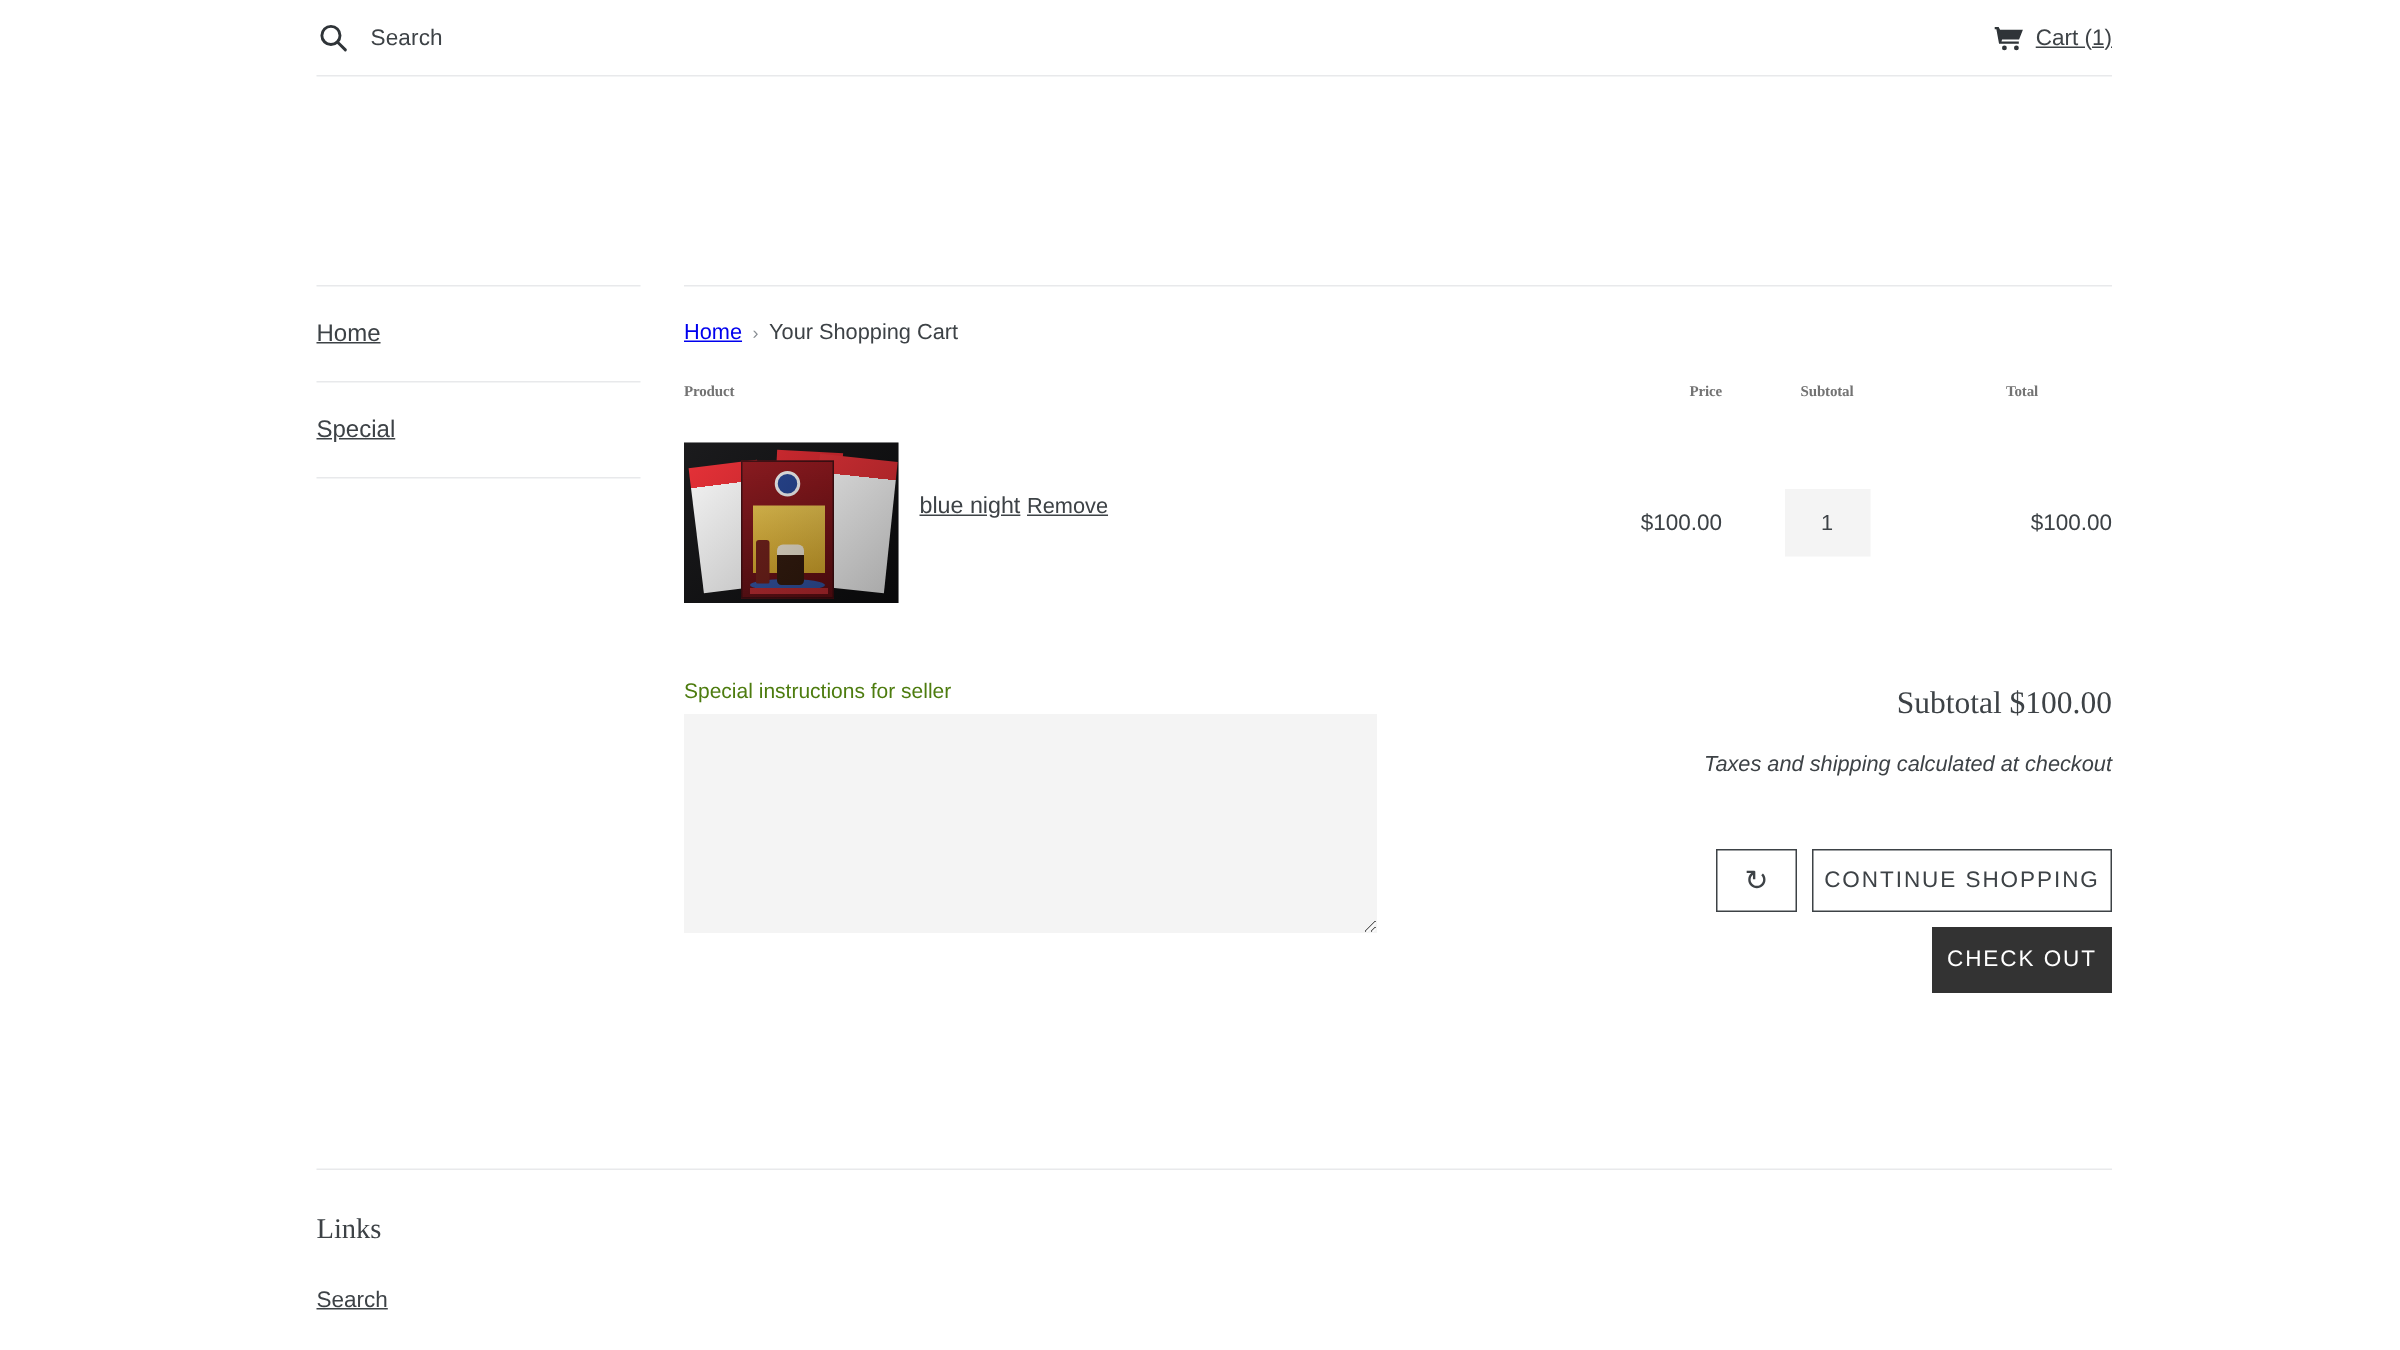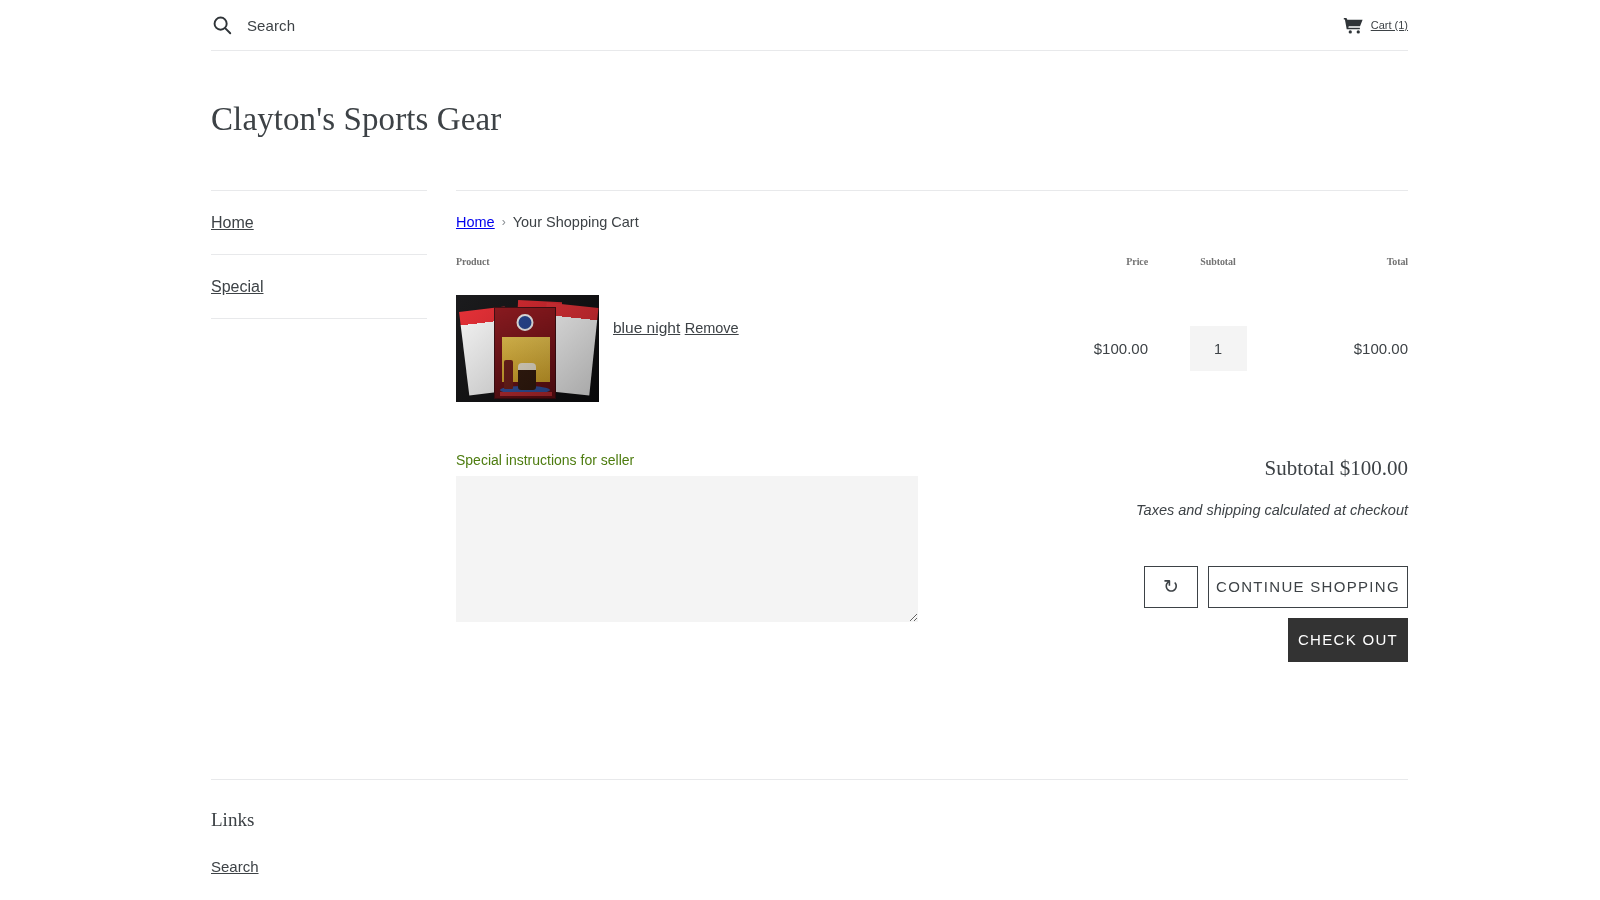--- a/index.html
+++ b/index.html
@@ -21,21 +21,21 @@
     border-bottom: 1px solid #e8e9eb;
     display: flex; align-items: center;
   }
   .search-group { display: flex; align-items: center; gap: 14px; }
   .search-icon { width: 22px; height: 22px; display: block; }
   .search-label {
     font-size: 15px; color: #3d4246; letter-spacing: .1px;
   }
   .cart-link {
     margin-left: auto; display: flex; align-items: center; gap: 7px;
-    font-size: 11px; color: #3d4246; text-align: center;
+    font-size: 15px; color: #3d4246; text-align: center;
   }
   .cart-icon { width: 21px; height: 17px; display: block; }
 
   
   .store-title {
     position: absolute; left: 211px; top: 100px;
     font-family: "Liberation Serif", serif;
     font-size: 33px; font-weight: 400; color: #3d4246;
     letter-spacing: .1px; margin: 0; line-height: 1.2;
   }
@@ -63,21 +63,21 @@
   
   .cart-table { width: 100%; border-collapse: collapse; margin-top: 26px; }
   .cart-table th {
     font-size: 10px; font-weight: 700; color: #737373;
     padding: 0 0 10px 0; letter-spacing: -.1px;
     font-family: Liberation Serif, serif;
   }
   .th-product { text-align: left; }
   .th-price   { text-align: right; width: 150px; }
   .th-qty     { text-align: center; width: 140px; }
-  .th-total   { text-align: right; width: 120px; }
+  .th-total   { width: 120px; }
 
   .cart-table td { padding: 18px 0 0 0; vertical-align: middle; }
 
   .product-cell { display: flex; align-items: flex-start; gap: 14px; }
   .product-thumb {
     width: 143px; height: 107px; flex: 0 0 143px;
     position: relative; overflow: hidden;
     background: #0d0d0f;
   }
   
@@ -124,21 +124,21 @@
   }
   .thumb-grad {
     position: absolute; inset: 0;
     background: linear-gradient(135deg, rgba(255,255,255,.06), rgba(0,0,0,.35));
     pointer-events: none;
   }
 
   .product-meta { padding-top: 16px; }
   .product-title { font-size: 15.5px; color: #3d4246; line-height: 1.3; }
   .product-remove {
-    display: inline-block; margin-top: 9px;
+    display: inline-block; margin-top: 19px;
     font-size: 14.5px; color: #3d4246;
   }
 
   .price-cell { text-align: right; font-size: 15px; color: #3d4246; }
   .total-cell { text-align: right; font-size: 15px; color: #3d4246; }
   .qty-cell   { text-align: center; }
   .qty-input {
     width: 57px; height: 45px; background: #f4f4f4;
     border: none; text-align: center; font-size: 14.5px;
     color: #3d4246; font-family: "Liberation Sans", sans-serif;
@@ -220,21 +220,20 @@
         <svg viewBox="0 0 24 20" width="21" height="17" fill="#2f3438">
           <path d="M0.6 1.2h3.1l1.1 2.1h17.9l-3.0 7.6H6.4l-0.5 1.6h13.6v1.8H4.0L1.9 3.0H0.6z"></path>
           <circle cx="8.2" cy="17.6" r="1.9"></circle>
           <circle cx="17.6" cy="17.6" r="1.9"></circle>
         </svg>
       </span>
       <span>Cart (1)</span>
     </a>
   </div>
 
-  <h1 class="store-title">Clayton's Sports Gear</h1>
 
   <nav class="sidebar">
     <a class="nav-item" href="#">
       <span>Home</span>
     </a>
     <a class="nav-item" href="#">
       <span>Special</span>
     </a>
   </nav>
 

